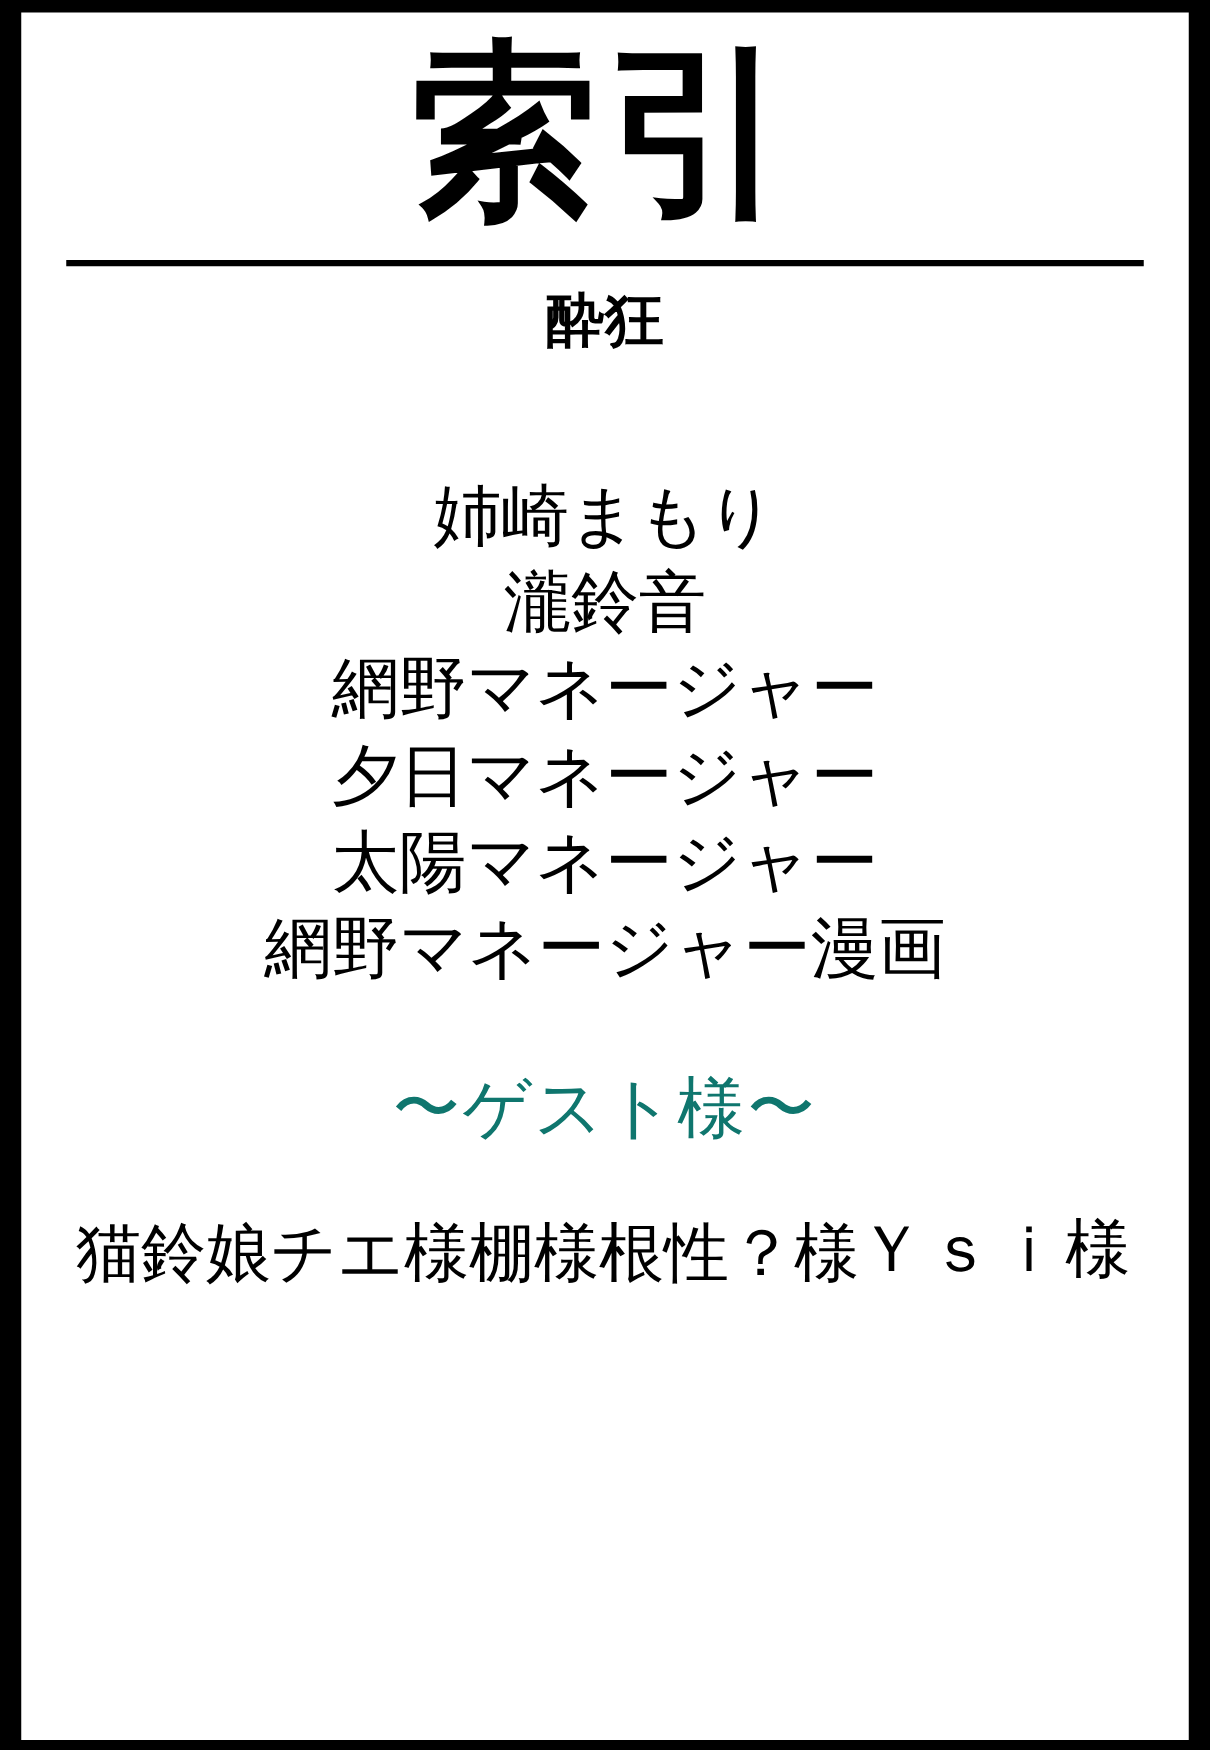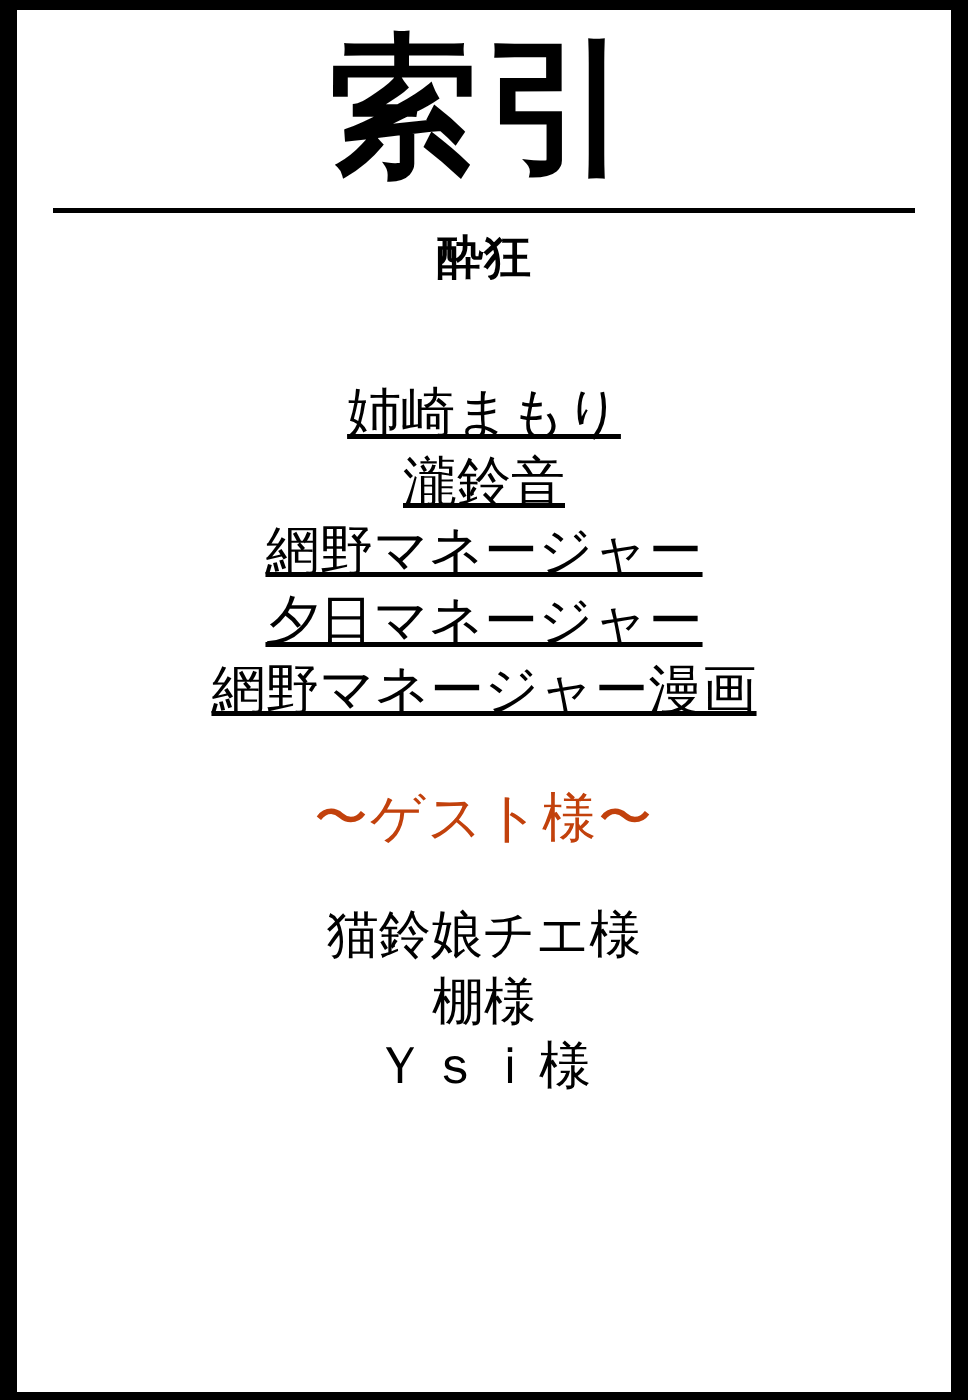--- a/index.html
+++ b/index.html
@@ -72,40 +72,39 @@
   .gap-md {
     height: 62px;
   }
   .gap-sm {
     height: 50px;
   }
   .names {
     display: flex;
     flex-direction: column;
     align-items: center;
-    text-decoration: underline;
   }
   .name-line {
     font-size: 54px;
     line-height: 1.28;
     color: #000000;
     text-align: center;
     white-space: nowrap;
   }
   .guest-heading {
     font-size: 54px;
     line-height: 1.2;
-    color: #c2410c;
+    color: #0f766e;
     text-align: center;
     letter-spacing: 2px;
   }
   .guest-list {
     display: flex;
-    flex-direction: column;
-    align-items: center;
+    flex-direction: row;
+    align-items: flex-start;
   }
   .guest-line {
     font-size: 52px;
     line-height: 1.3;
     color: #000000;
     text-align: center;
     white-space: nowrap;
   }
   .guest-line.latin {
     font-family: Liberation Mono, monospace;
@@ -125,30 +124,32 @@
 
       <div class="circle-name">酔狂</div>
 
       <div class="gap-lg"></div>
 
       <div class="names">
         <div class="name-line">姉崎まもり</div>
         <div class="name-line">瀧鈴音</div>
         <div class="name-line">網野マネージャー</div>
         <div class="name-line">夕日マネージャー</div>
+        <div class="name-line">太陽マネージャー</div>
         <div class="name-line">網野マネージャー漫画</div>
       </div>
 
       <div class="gap-md"></div>
 
       <div class="guest-heading">〜ゲスト様〜</div>
 
       <div class="gap-sm"></div>
 
       <div class="guest-list">
         <div class="guest-line">猫鈴娘チエ様</div>
         <div class="guest-line">棚様</div>
+        <div class="guest-line">根性？様</div>
         <div class="guest-line latin">Ｙｓｉ様</div>
       </div>
 
     </div>
   </div>
 </div>
 
 </body></html>

